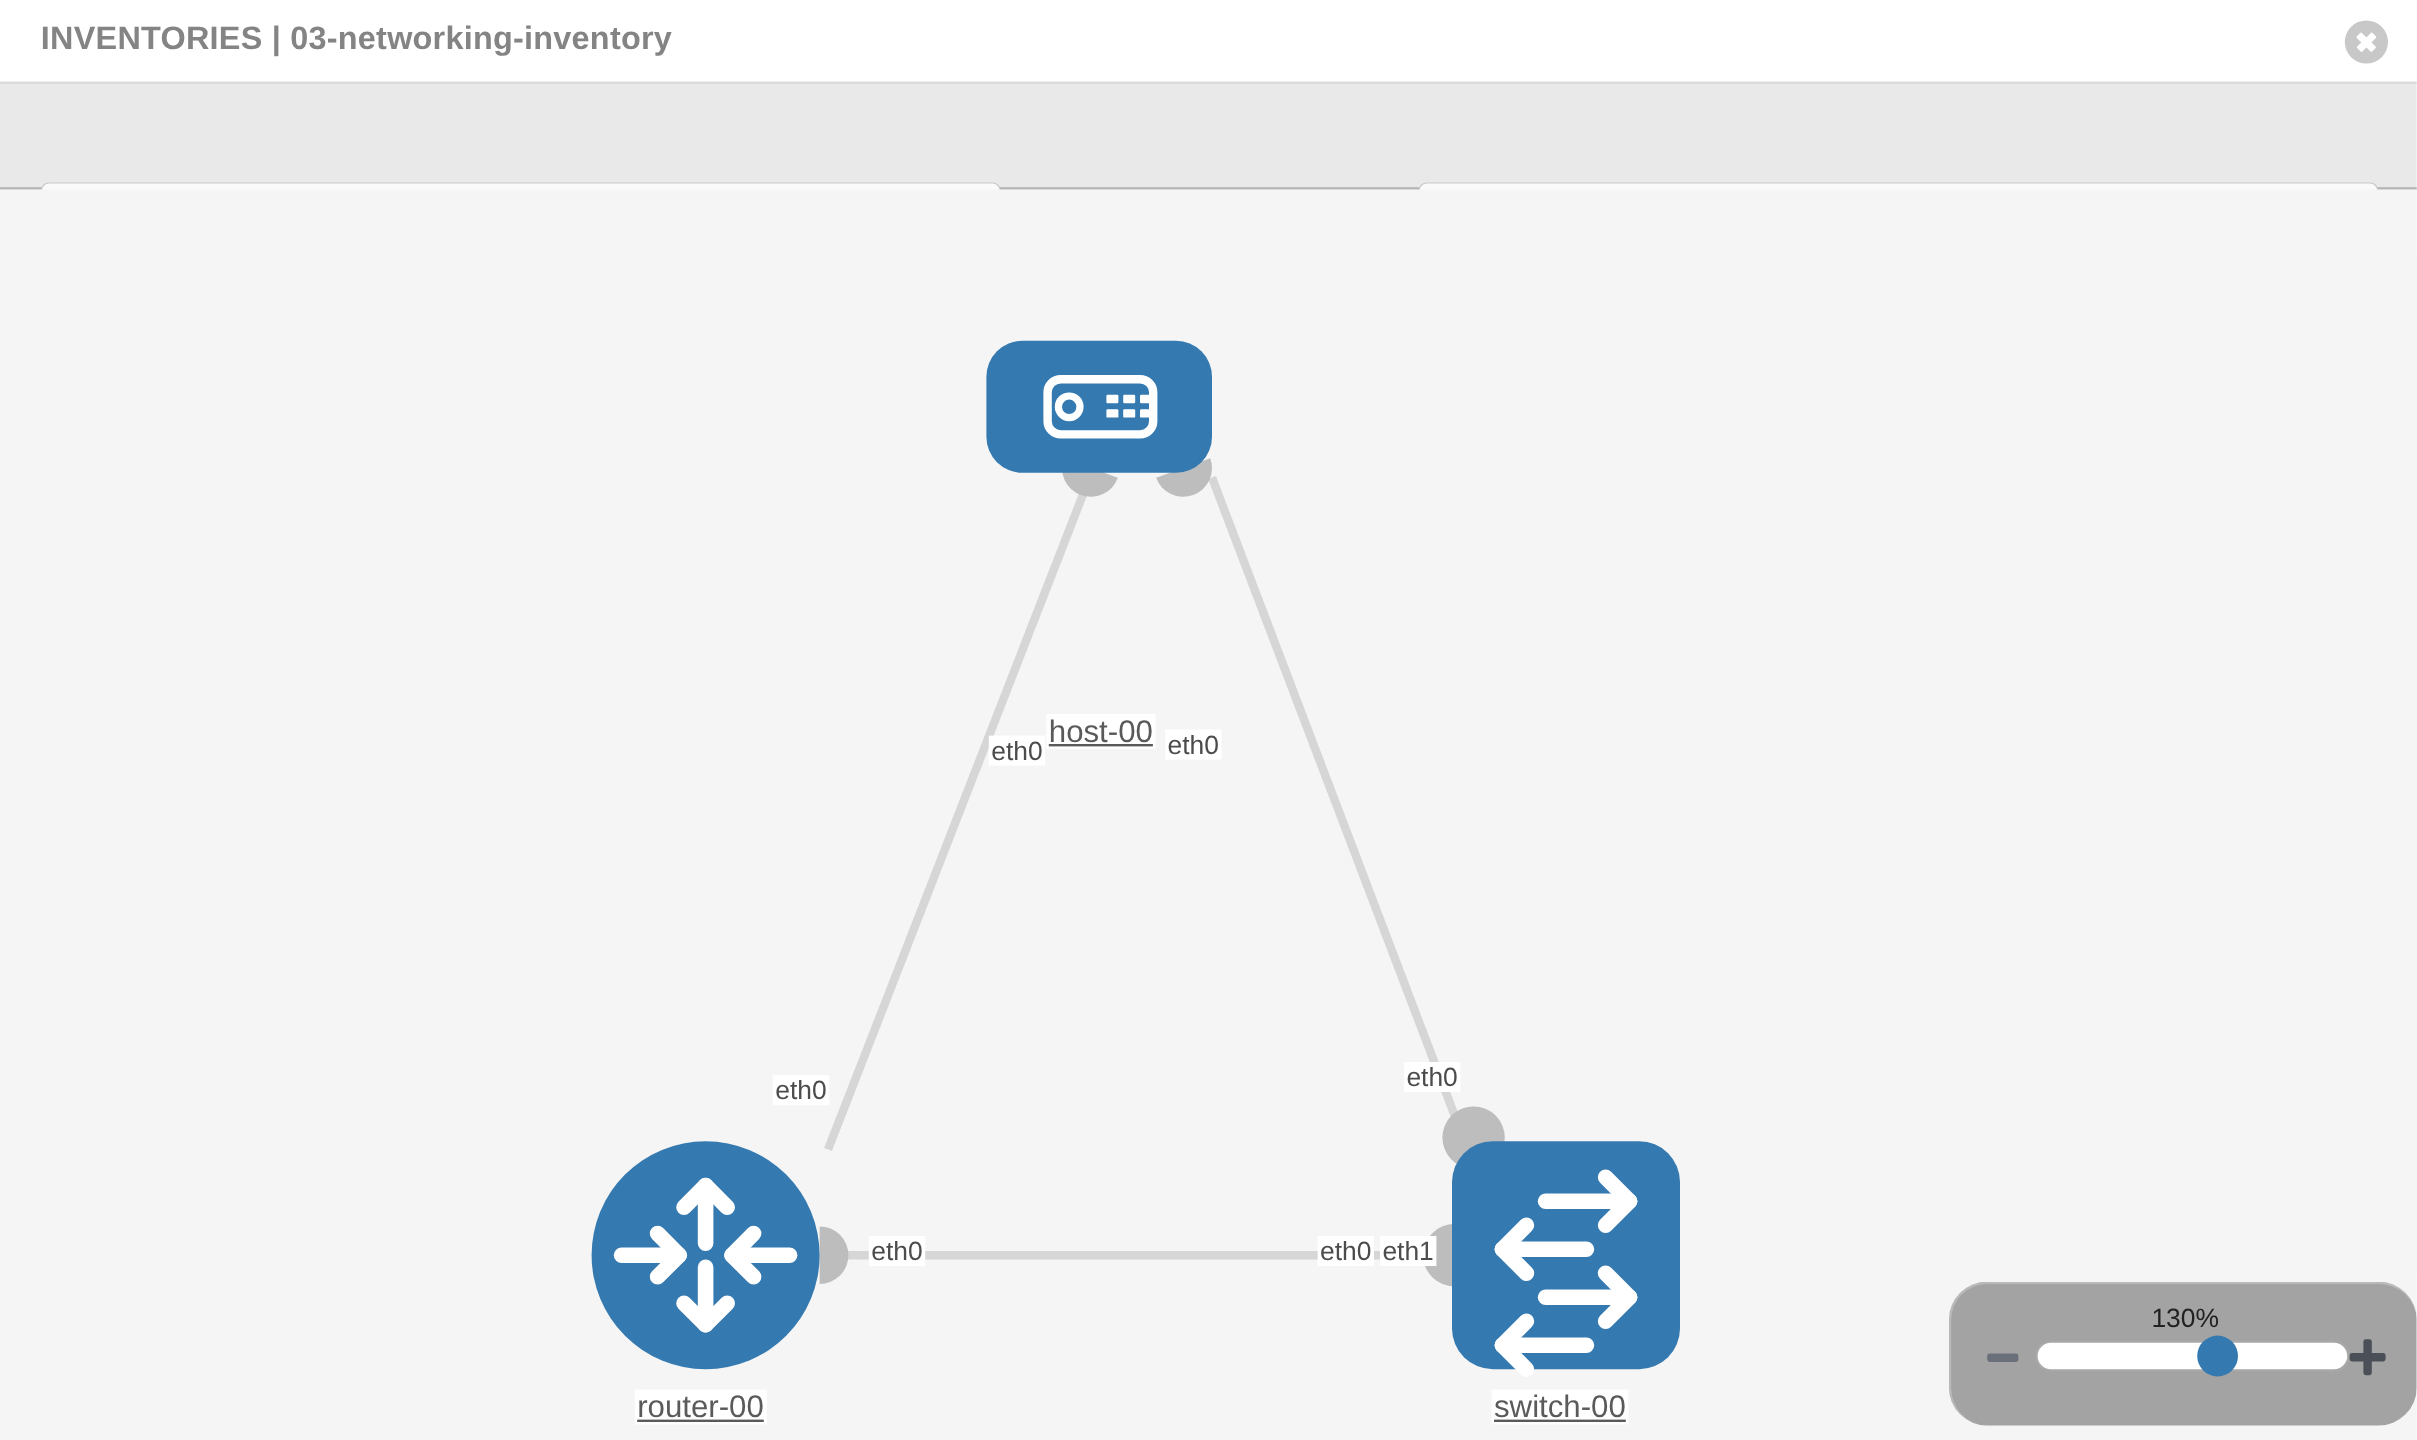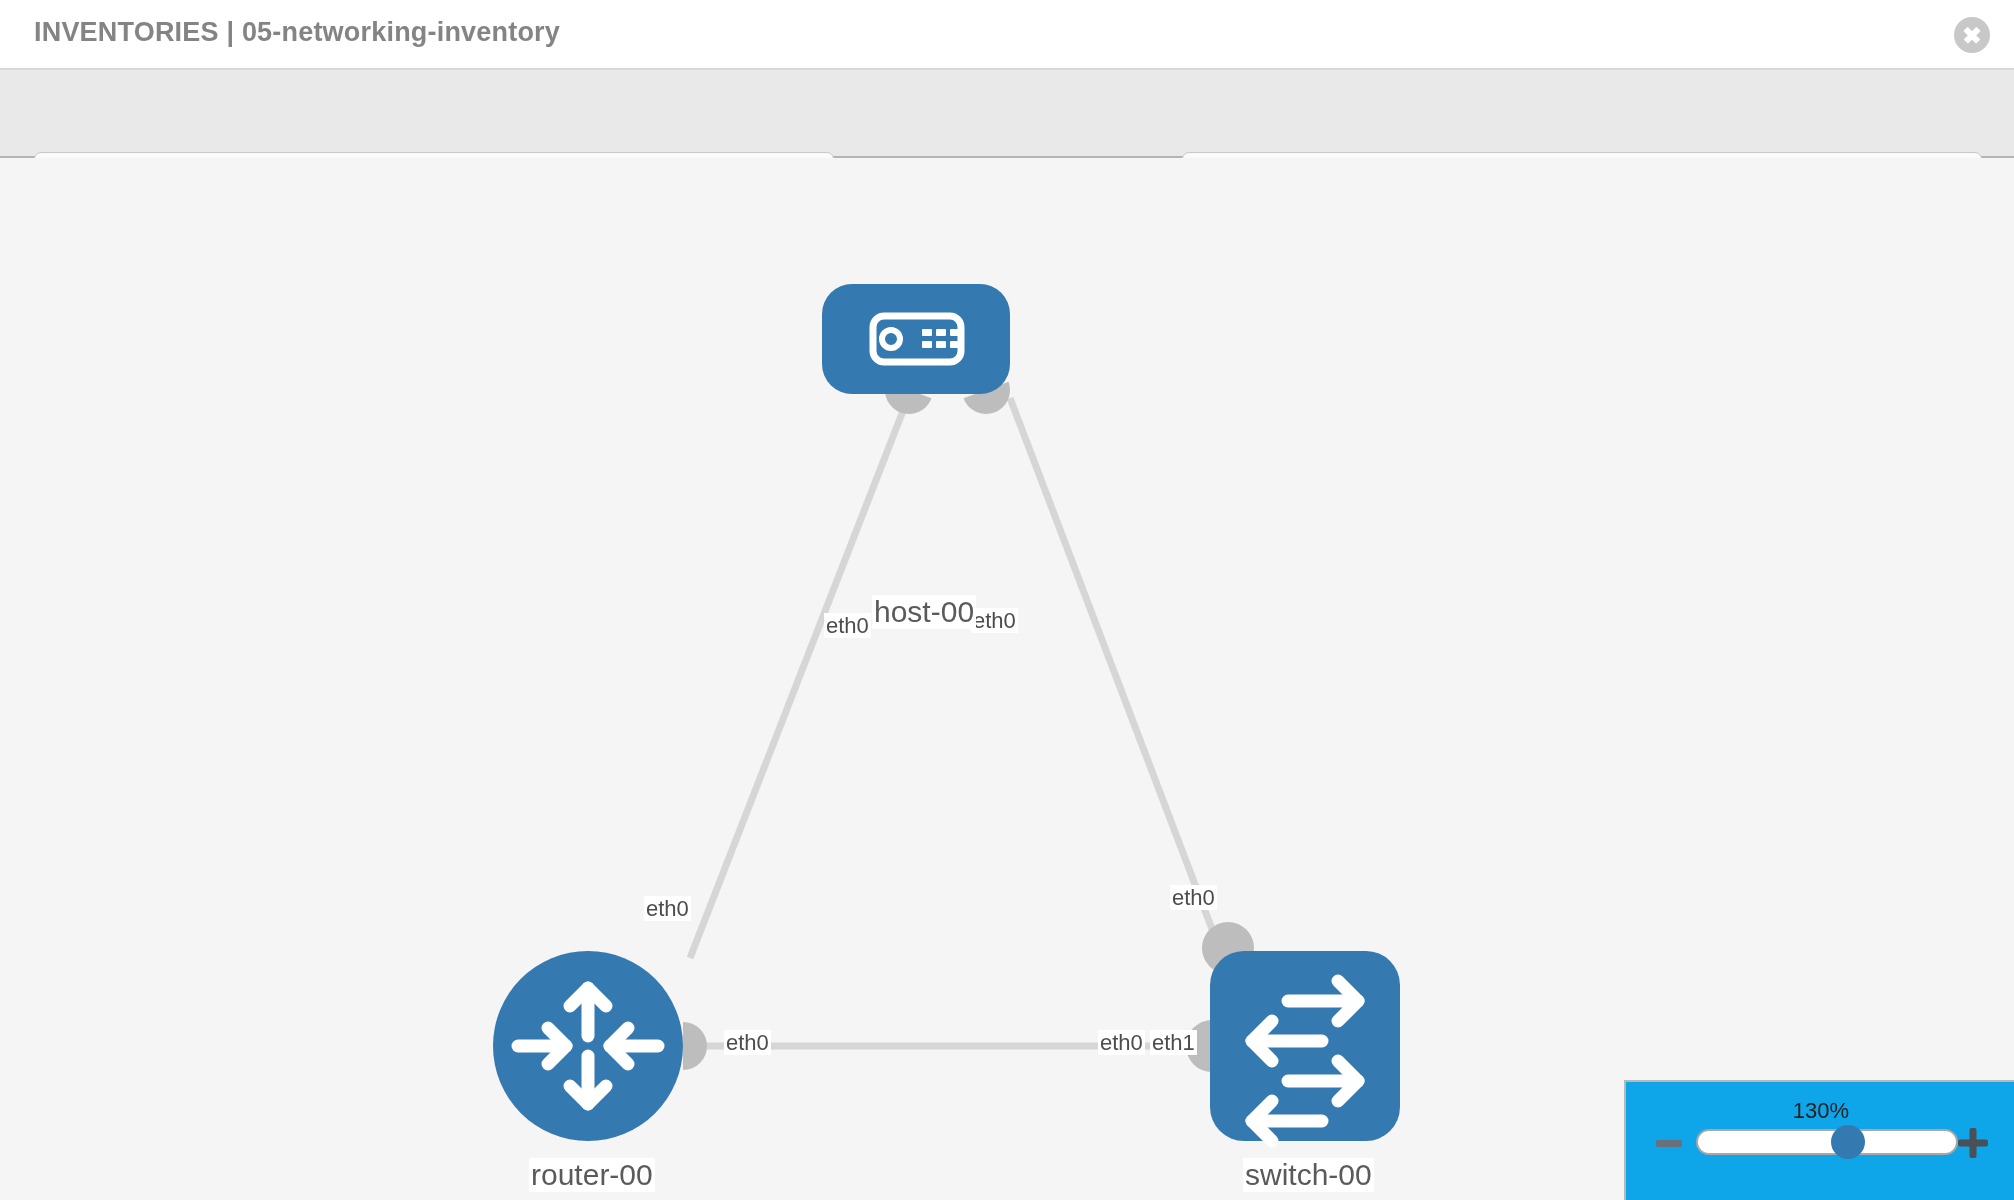--- a/index.html
+++ b/index.html
@@ -92,30 +92,31 @@
 
   
   .lbl {
     position: absolute;
     background: #ffffff;
     color: #555555;
     white-space: nowrap;
     line-height: 1.05;
     padding: 1px 2px;
   }
-  .lbl-node { font-size: 30px; color: #5a5a5a; }
+  .lbl-node { font-size: 26px; color: #5a5a5a; text-decoration: underline; }
   .lbl-if   { font-size: 22px; color: #4c4c4c; }
 
   
   .zoom-panel {
-    position: absolute; right: 0; bottom: 0;
+    position: absolute; right: 0; bottom: 12px;
     width: 390px; height: 120px;
-    background: #0ea5e9;
+    background: #a3a3a3;
     border-top: 2px solid #b9b9b9;
     border-left: 2px solid #b9b9b9;
+    border-radius: 32px;
   }
   .zoom-pct {
     position: absolute; top: 16px; left: 0; width: 390px;
     text-align: center;
     font-size: 22px; color: #222222;
   }
   .zoom-minus {
     position: absolute; left: 30px; top: 58px;
     width: 26px; height: 7px; background: #6a7079; border-radius: 2px;
     cursor: pointer;
@@ -144,21 +145,21 @@
     transform: translate(-50%,-50%);
     cursor: pointer;
   }
 </style>
 </head>
 <body>
 
 <div class="app">
 
   <div class="header">
-    <div class="page-title">INVENTORIES | 05-networking-inventory</div>
+    <div class="page-title">INVENTORIES | 03-networking-inventory</div>
     <div class="close-btn"></div>
   </div>
 
   <div class="toolbar">
 
     <div class="select-box" id="actions-select">
       <span class="sel-text">ACTIONS</span>
       <span class="caret"></span>
     </div>
 

